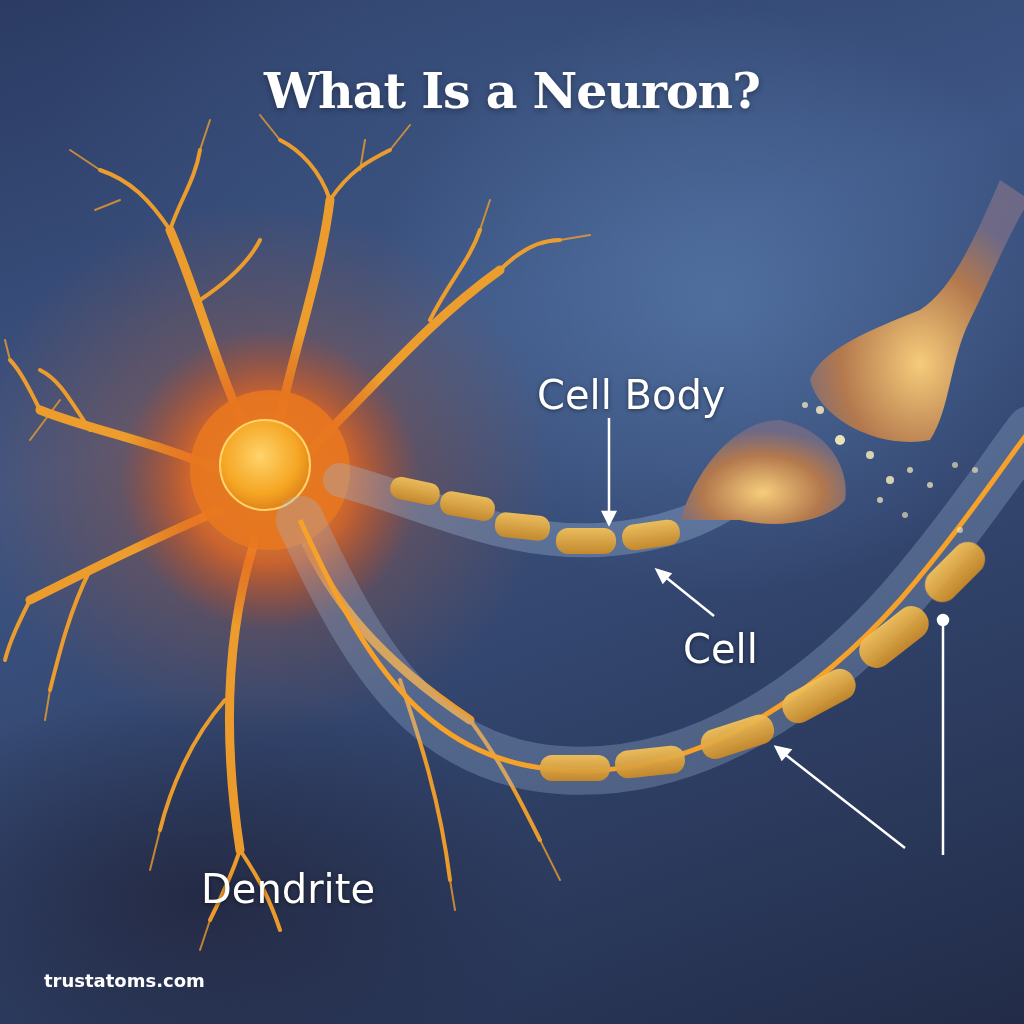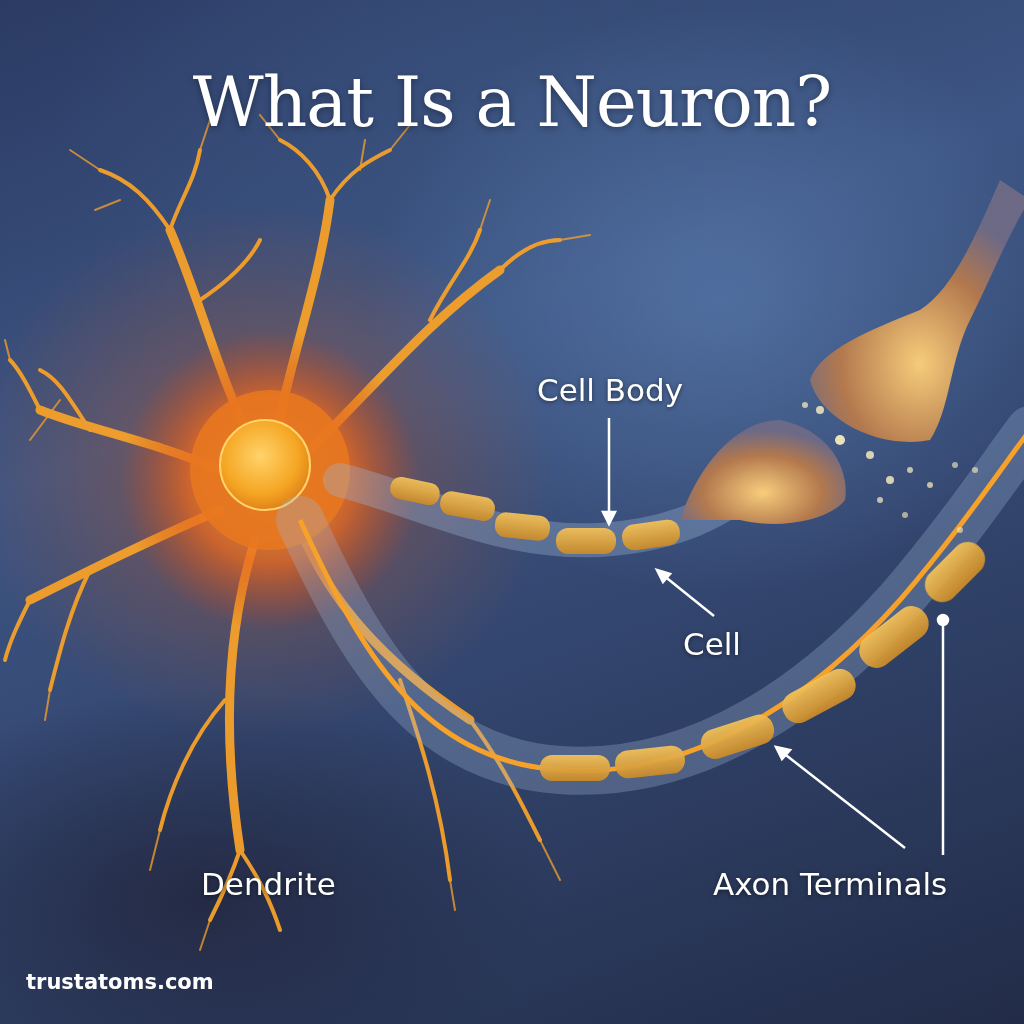--- a/index.html
+++ b/index.html
@@ -5,27 +5,27 @@
   html,body{margin:0;padding:0;}
   body{width:1024px;height:1024px;overflow:hidden;background:#24304f;}
   .stage{position:relative;width:1024px;height:1024px;overflow:hidden;
     background:
       radial-gradient(ellipse 420px 380px at 260px 470px, rgba(190,90,40,0.55), rgba(190,90,40,0) 70%),
       radial-gradient(ellipse 500px 420px at 720px 300px, rgba(90,125,175,0.65), rgba(90,125,175,0) 70%),
       radial-gradient(ellipse 600px 400px at 500px 120px, rgba(60,85,130,0.6), rgba(60,85,130,0) 75%),
       radial-gradient(ellipse 500px 300px at 200px 900px, rgba(35,40,65,0.9), rgba(35,40,65,0) 70%),
       linear-gradient(160deg,#2b3b63 0%,#3d5584 35%,#33466f 60%,#222c48 100%);}
   .title{position:absolute;left:0;right:0;top:62px;text-align:center;
-    font-family:"DejaVu Serif","Liberation Serif",serif;font-weight:normal;font-size:69px;
+    font-family:"DejaVu Serif","Liberation Serif",serif;font-weight:bold;font-size:49px;
     color:#ffffff;letter-spacing:-1px;text-shadow:0 2px 6px rgba(0,0,0,0.35);}
   svg.art{position:absolute;left:0;top:0;}
   .label{position:absolute;font-family:"DejaVu Sans","Liberation Sans",sans-serif;
-    color:#ffffff;font-size:31px;text-shadow:0 1px 4px rgba(0,0,0,0.5);white-space:nowrap;}
-  .watermark{position:absolute;left:26px;top:970px;font-family:"DejaVu Sans","Liberation Sans",sans-serif;
-    font-weight:bold;font-size:21px;color:#ffffff;}
+    color:#ffffff;font-size:40px;text-shadow:0 1px 4px rgba(0,0,0,0.5);white-space:nowrap;}
+  .watermark{position:absolute;left:44px;top:970px;font-family:"DejaVu Sans","Liberation Sans",sans-serif;
+    font-weight:bold;font-size:18px;color:#ffffff;}
 </style>
 </head>
 <body>
 
 <div class="stage">
 
   <svg class="art" width="1024" height="1024" viewBox="0 0 1024 1024">
     <defs>
       <radialGradient id="somaGlow" cx="50%" cy="50%" r="50%">
         <stop offset="0%" stop-color="#ffb43a"></stop>
@@ -146,16 +146,15 @@
       <line x1="943" y1="620" x2="943" y2="855"></line>
       <circle cx="943" cy="620" r="5"></circle>
     </g>
   </svg>
 
   <div class="title">What Is a Neuron?</div>
 
   <div class="label" style="left:537px;top:372px;">Cell Body</div>
   <div class="label" style="left:683px;top:626px;">Cell</div>
   <div class="label" style="left:201px;top:866px;">Dendrite</div>
-  <div class="label" style="left:713px;top:866px;">Axon Terminals</div>
 
   <div class="watermark">trustatoms.com</div>
 </div>
 
 </body></html>

